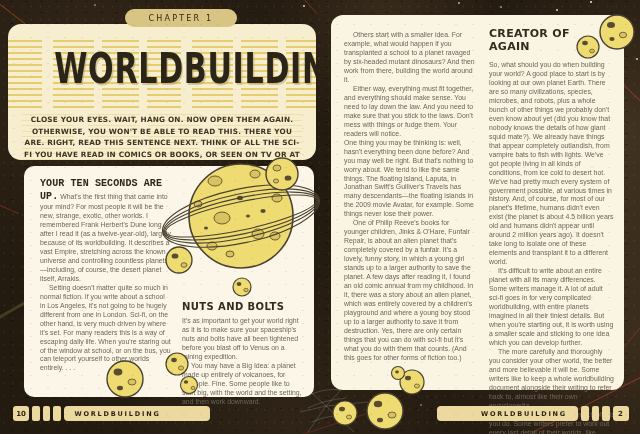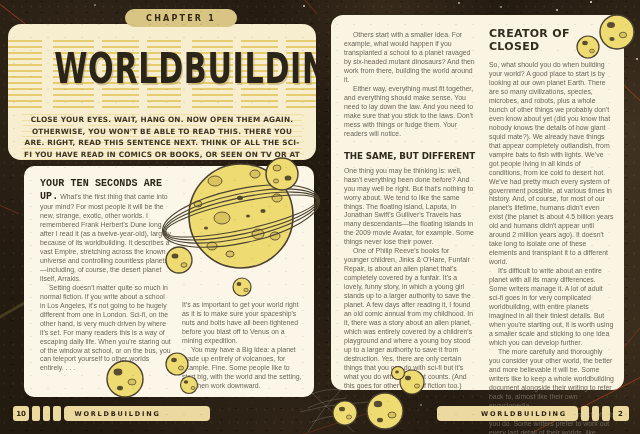--- a/index.html
+++ b/index.html
@@ -43,21 +43,21 @@
   .title-card { left:8px; top:24px; width:308px; height:136px;
     background:#f7eecf; border-radius:13px; overflow:hidden; }
   .left-body-panel { left:24px; top:166px; width:290px; height:231px;
     background:#fbf6e7; border-radius:10px; }
   .right-panel { left:331px; top:15px; width:293px; height:375px;
     background:#faf4e2; border-radius:12px; }
   
   .chapter-badge { position:absolute; left:125px; top:9px; width:112px; height:18px;
     background:#d8c584; border-radius:9px; z-index:3;
     display:flex; align-items:center; justify-content:center;
-    font-family:"DejaVu Sans", sans-serif; font-weight:bold;
+    font-family:"DejaVu Sans", sans-serif; font-weight:normal;
     font-size:8px; letter-spacing:2.2px; color:#332916;
   }
   
   .title-wrap { position:relative; margin-top:14px; height:72px; }
   .streaks { position:absolute; left:0; right:0; top:2px; height:70px;
     background-image:
       repeating-linear-gradient(90deg, transparent 0 34px, #f7eecf 34px 45px,
         transparent 45px 86px, #f7eecf 86px 94px, transparent 94px 131px, #f7eecf 131px 139px),
       repeating-linear-gradient(180deg, #e5cd6f 0 2px, transparent 2px 6px);
   }
@@ -152,20 +152,21 @@
 </div>
 
 <div class="panel left-body-panel"></div>
 
 <div class="col" style="left:40px; top:177px; width:131px;">
   <p class="bp"><strong class="leadin">YOUR TEN SECONDS ARE UP.</strong> <span>What's the first thing that came into your mind? For most people it will be the new, strange, exotic, other worlds. I remembered Frank Herbert's Dune long after I read it (as a twelve-year-old), largely because of its worldbuilding. It describes a vast Empire, stretching across the known universe and controlling countless planets—including, of course, the desert planet itself, Arrakis.</span></p>
   <p class="bp">Setting doesn't matter quite so much in normal fiction. If you write about a school in Los Angeles, it's not going to be hugely different from one in London. Sci-fi, on the other hand, is very much driven by where it's set. For many readers this is a way of escaping daily life. When you're staring out of the window at school, or on the bus, you can teleport yourself to other worlds entirely. . . .</p>
 </div>
 
 <div class="col" style="left:182px; top:301px; width:121px;">
+  <h3 class="h-techno h-nuts">NUTS AND BOLTS</h3>
   <p class="bp">It's as important to get your world right as it is to make sure your spaceship's nuts and bolts have all been tightened before you blast off to Venus on a mining expedition.</p>
   <p class="bp">You may have a Big Idea: a planet made up entirely of volcanoes, for example. Fine. Some people like to start big, with the world and the setting, and then work downward.</p>
 </div>
 
 <div class="illus" style="left:158px; top:146px;">
   <svg width="178" height="162" viewBox="0 0 178 162">
     <circle cx="83" cy="70" r="52" fill="#eedc72" stroke="#4a4130" stroke-width="1.6"></circle>
     <g fill="#d9c35f" stroke="#5a4c31" stroke-width="0.9">
       <ellipse cx="57" cy="35" rx="7" ry="5"></ellipse>
       <ellipse cx="97" cy="28" rx="5" ry="4"></ellipse>
@@ -229,29 +230,26 @@
   <div class="blk"></div>
   <div class="blk"></div>
   <div class="bar">WORLDBUILDING</div>
 </div>
 
 <div class="panel right-panel"></div>
 
 <div class="col" style="left:344px; top:31px; width:131px;">
   <p class="bp ind">Others start with a smaller idea. For example, what would happen if you transplanted a school to a planet ravaged by six-headed mutant dinosaurs? And then work from there, building the world around it.</p>
   <p class="bp">Either way, everything must fit together, and everything should make sense. You need to lay down the law. And you need to make sure that you stick to the laws. Don't mess with things or fudge them. Your readers will notice.</p>
-  <div class="h-mid-wrap">
-    <h3 class="h-techno h-mid">THE SAME, BUT DIFFERENT</h3>
-  </div>
   <p class="bp" style="text-indent:0;">One thing you may be thinking is: well, hasn't everything been done before? And you may well be right. But that's nothing to worry about. We tend to like the same things. The floating island, Laputa, in Jonathan Swift's Gulliver's Travels has many descendants—the floating islands in the 2009 movie Avatar, for example. Some things never lose their power.</p>
   <p class="bp">One of Philip Reeve's books for younger children, Jinks &amp; O'Hare, Funfair Repair, is about an alien planet that's completely covered by a funfair. It's a lovely, funny story, in which a young girl stands up to a larger authority to save the planet. A few days after reading it, I found an old comic annual from my childhood. In it, there was a story about an alien planet, which was entirely covered by a children's playground and where a young boy stood up to a larger authority to save it from destruction. Yes, there are only certain things that you can do with sci-fi but it's what you do with them that counts. (And this goes for other forms of fiction too.)</p>
 </div>
 
 <div class="col" style="left:489px; top:28px; width:126px;">
-  <h3 class="h-techno h-creator">CREATOR OF CLOSED</h3>
+  <h3 class="h-techno h-creator">CREATOR OF AGAIN</h3>
   <p class="bp">So, what should you do when building your world? A good place to start is by looking at our own planet Earth. There are so many civilizations, species, microbes, and robots, plus a whole bunch of other things we probably don't even know about yet (did you know that nobody knows the details of how giant squid mate?). We already have things that appear completely outlandish, from vampire bats to fish with lights. We've got people living in all kinds of conditions, from ice cold to desert hot. We've had pretty much every system of government possible, at various times in history. And, of course, for most of our planet's lifetime, humans didn't even exist (the planet is about 4.5 billion years old and humans didn't appear until around 2 million years ago). It doesn't take long to isolate one of these elements and transplant it to a different world.</p>
   <p class="bp">It's difficult to write about an entire planet with all its many differences. Some writers manage it. A lot of adult sci-fi goes in for very complicated worldbuilding, with entire planets imagined in all their tiniest details. But when you're starting out, it is worth using a smaller scale and sticking to one idea which you can develop further.</p>
   <p class="bp">The more carefully and thoroughly you consider your other world, the better and more believable it will be. Some writers like to keep a whole worldbuilding document alongside their writing to refer back to, almost like their own encyclopedia.</p>
   <p class="bp">It's entirely up to you how much of this you do. Some writers prefer to work out every last detail of their worlds, like Melinda Salisbury</p>
 </div>
 
 <div class="illus" style="left:565px; top:8px;">
   <svg width="75" height="52" viewBox="0 0 75 52">
     <circle cx="52" cy="24" r="17" fill="#eedc72" stroke="#4a4130" stroke-width="1.4"></circle>
     <ellipse cx="46" cy="17" rx="4" ry="3" fill="#5a4c31"></ellipse>

